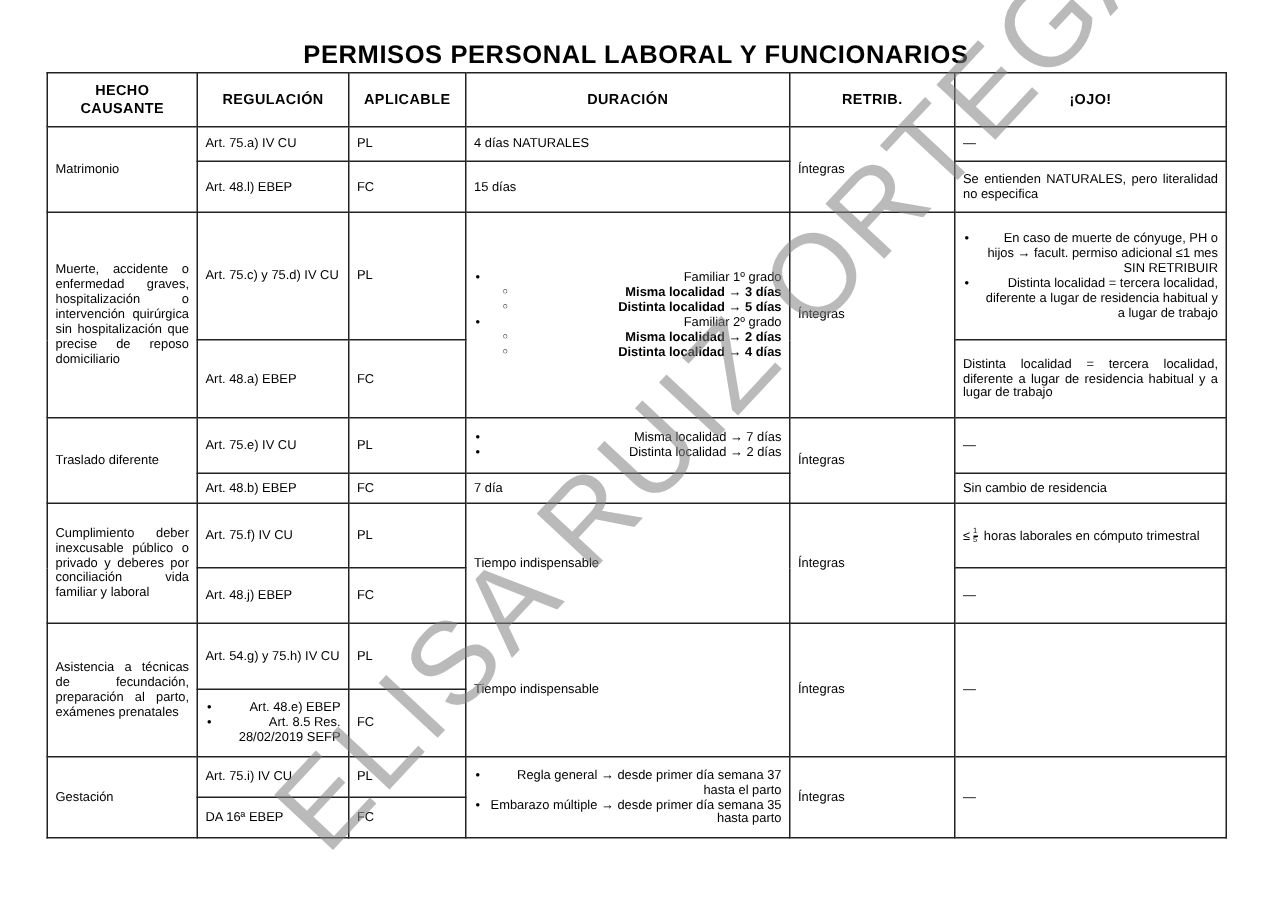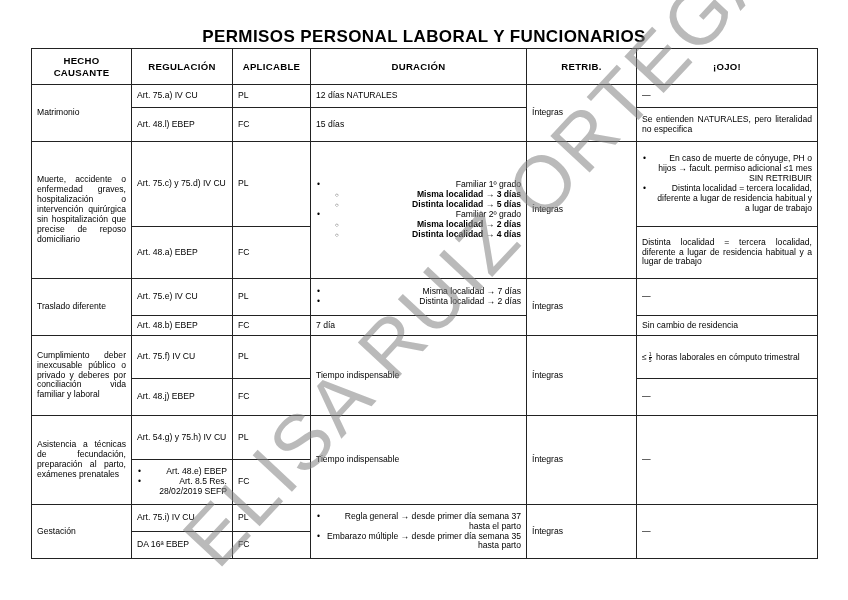--- a/index.html
+++ b/index.html
@@ -50,21 +50,21 @@
       <th>RETRIB.</th>
       <th>¡OJO!</th>
     </tr>
   </thead>
   <tbody>
 
     <tr style="height:23px">
       <td rowspan="2">Matrimonio</td>
       <td>Art. 75.a) IV CU</td>
       <td>PL</td>
-      <td>12 días NATURALES</td>
+      <td>4 días NATURALES</td>
       <td rowspan="2">Íntegras</td>
       <td>—</td>
     </tr>
     <tr style="height:34px">
       <td>Art. 48.l) EBEP</td>
       <td>FC</td>
       <td>15 días</td>
       <td class="just">Se entienden NATURALES, pero literalidad no especifica</td>
     </tr>
 

